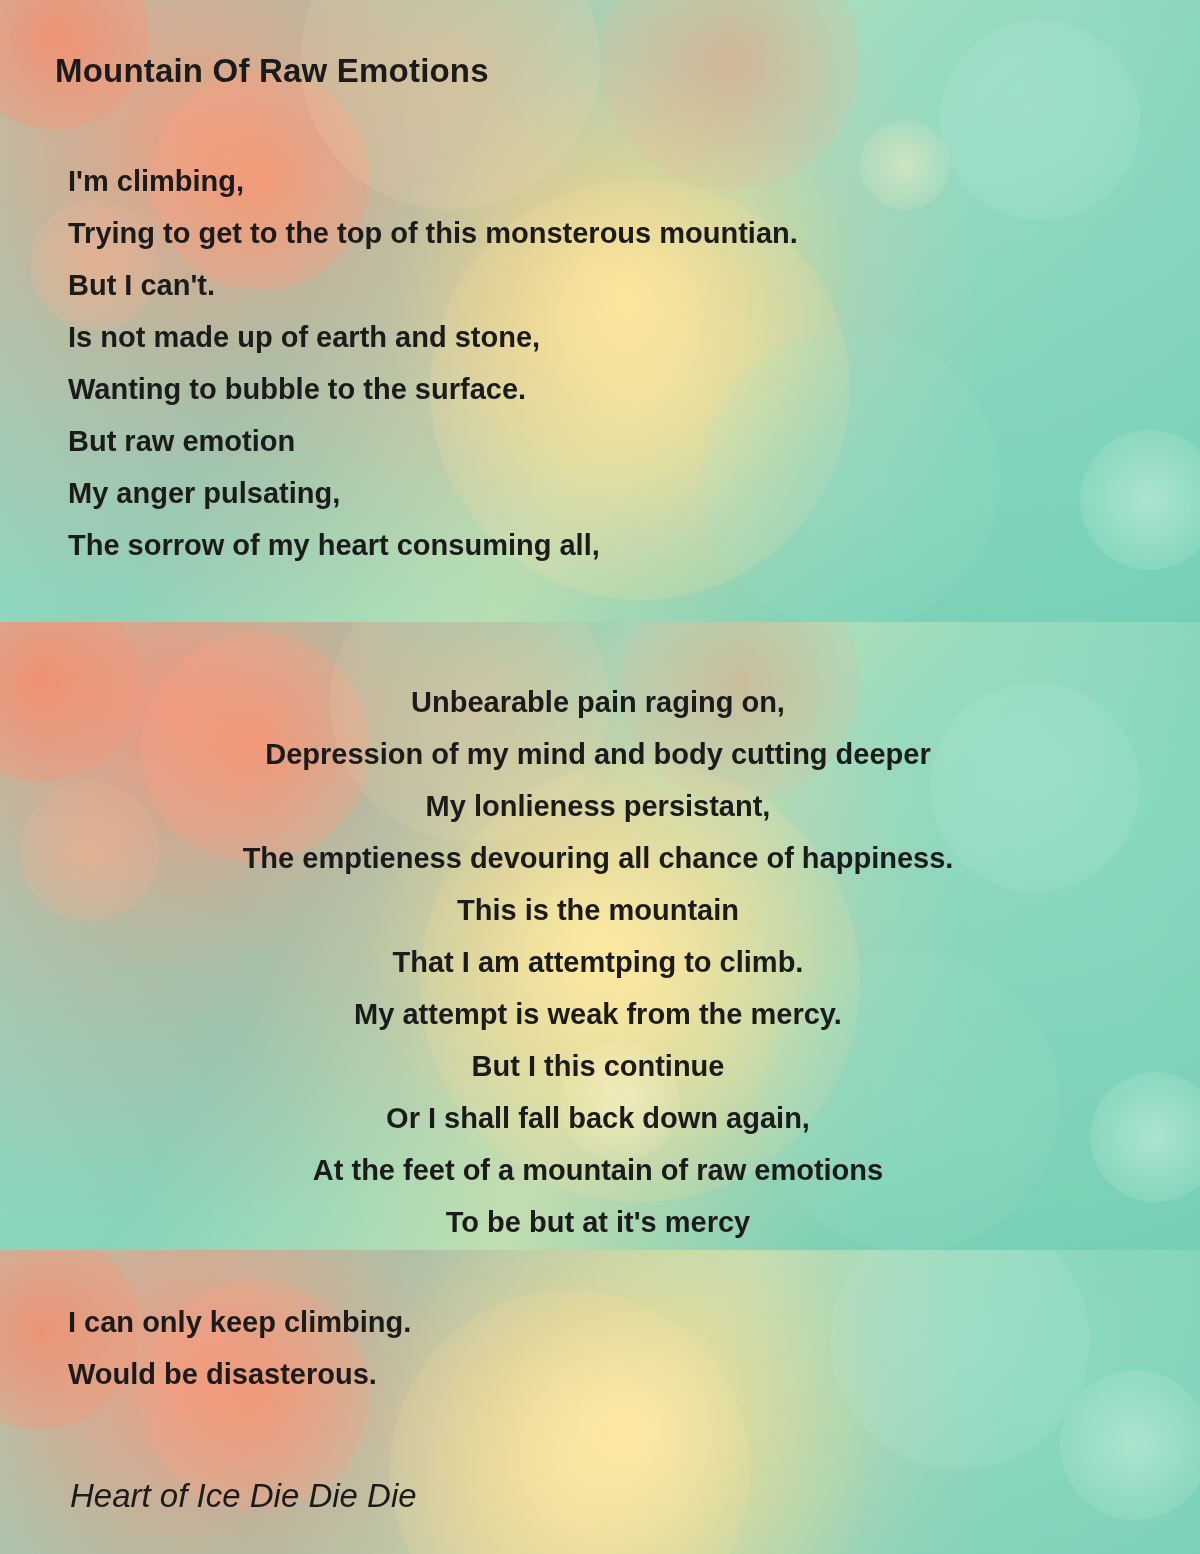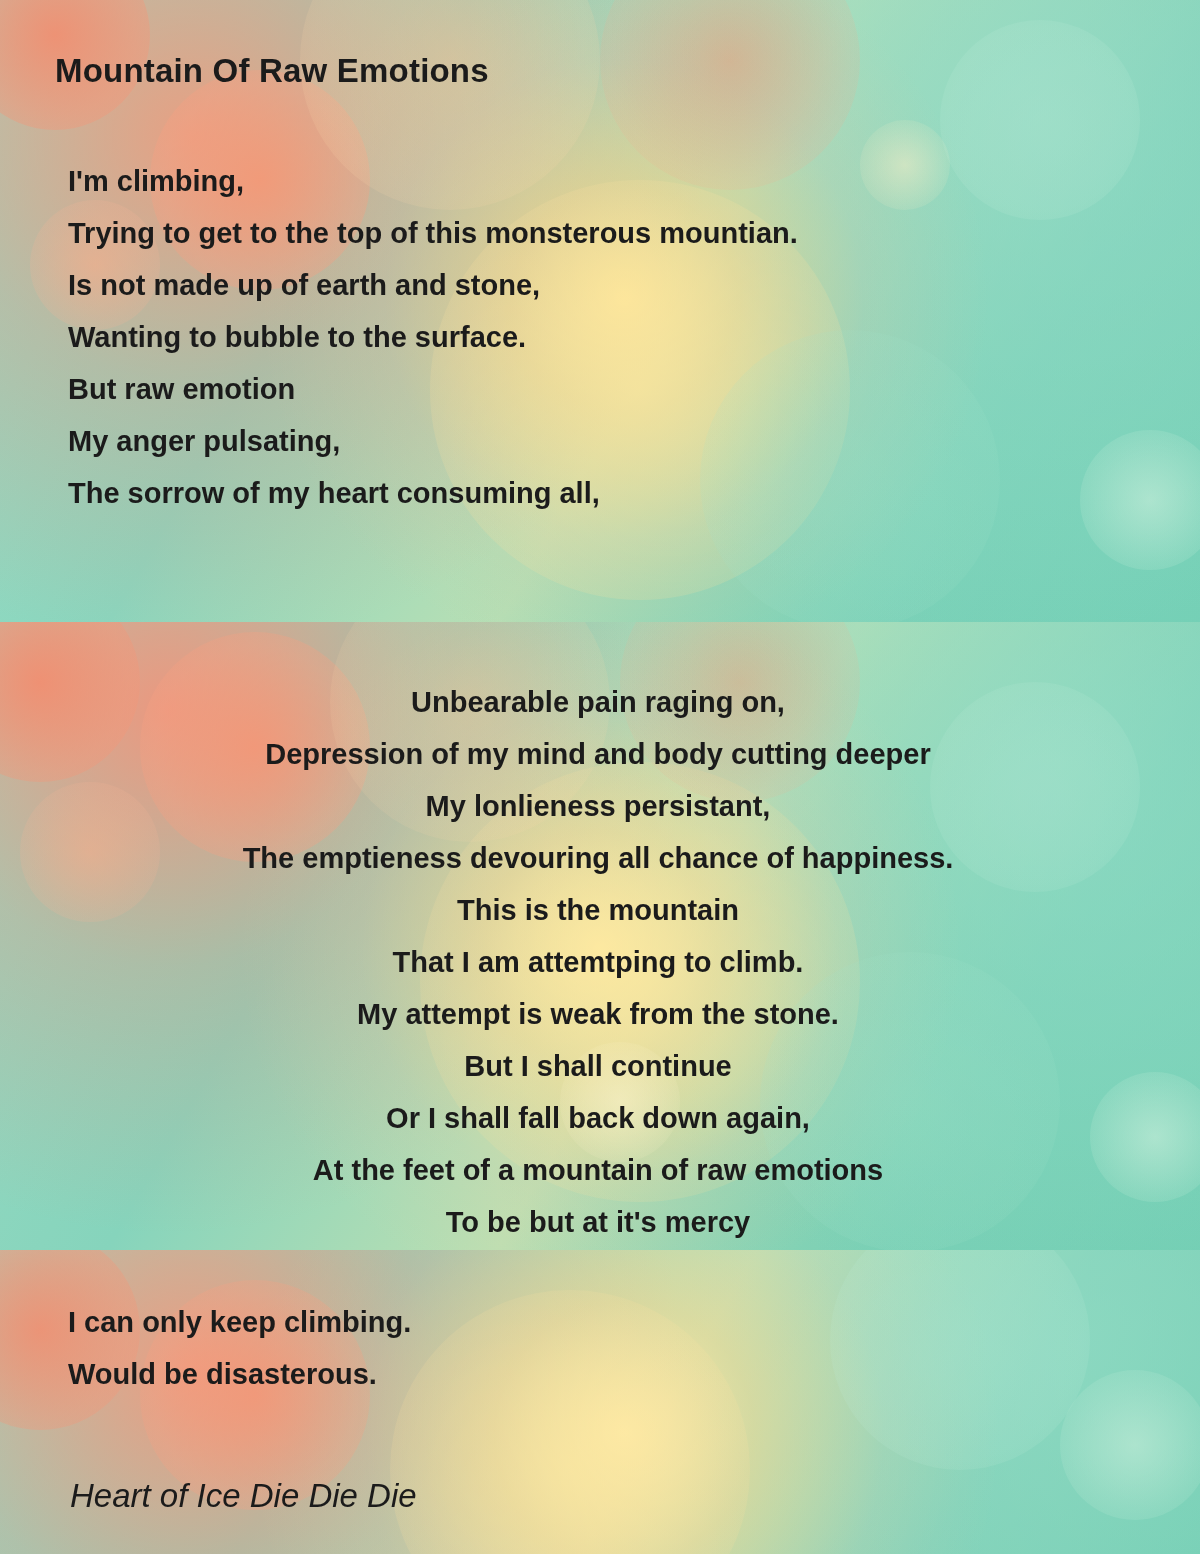--- a/index.html
+++ b/index.html
@@ -150,36 +150,37 @@
     <div class="bokeh" style="left:830px;top:-40px;width:260px;height:260px;background:radial-gradient(circle,rgba(168,226,205,0.5) 0%,rgba(190,235,215,0.18) 65%,rgba(255,255,255,0) 100%);"></div>
     <div class="bokeh" style="left:1060px;top:120px;width:150px;height:150px;background:radial-gradient(circle,rgba(205,240,220,0.55) 0%,rgba(205,240,220,0.18) 65%,rgba(255,255,255,0) 100%);"></div>
   </div>
 
   <div class="content">
     <div class="poem-title">Mountain Of Raw Emotions</div>
 
     <div class="stanza stanza-1">
       <div class="line">I'm climbing,</div>
       <div class="line">Trying to get to the top of this monsterous mountian.</div>
+      <div class="line">But I can't.</div>
       <div class="line">Is not made up of earth and stone,</div>
       <div class="line">Wanting to bubble to the surface.</div>
       <div class="line">But raw emotion</div>
       <div class="line">My anger pulsating,</div>
       <div class="line">The sorrow of my heart consuming all,</div>
     </div>
 
     <div class="stanza stanza-2">
       <div class="line">Unbearable pain raging on,</div>
       <div class="line">Depression of my mind and body cutting deeper</div>
       <div class="line">My lonlieness persistant,</div>
       <div class="line">The emptieness devouring all chance of happiness.</div>
       <div class="line">This is the mountain</div>
       <div class="line">That I am attemtping to climb.</div>
-      <div class="line">My attempt is weak from the stone.</div>
-      <div class="line">But I shall continue</div>
+      <div class="line">My attempt is weak from the mercy.</div>
+      <div class="line">But I this continue</div>
       <div class="line">Or I shall fall back down again,</div>
       <div class="line">At the feet of a mountain of raw emotions</div>
       <div class="line">To be but at it's mercy</div>
     </div>
 
     <div class="stanza stanza-3">
       <div class="line">I can only keep climbing.</div>
       <div class="line">Would be disasterous.</div>
     </div>
 

